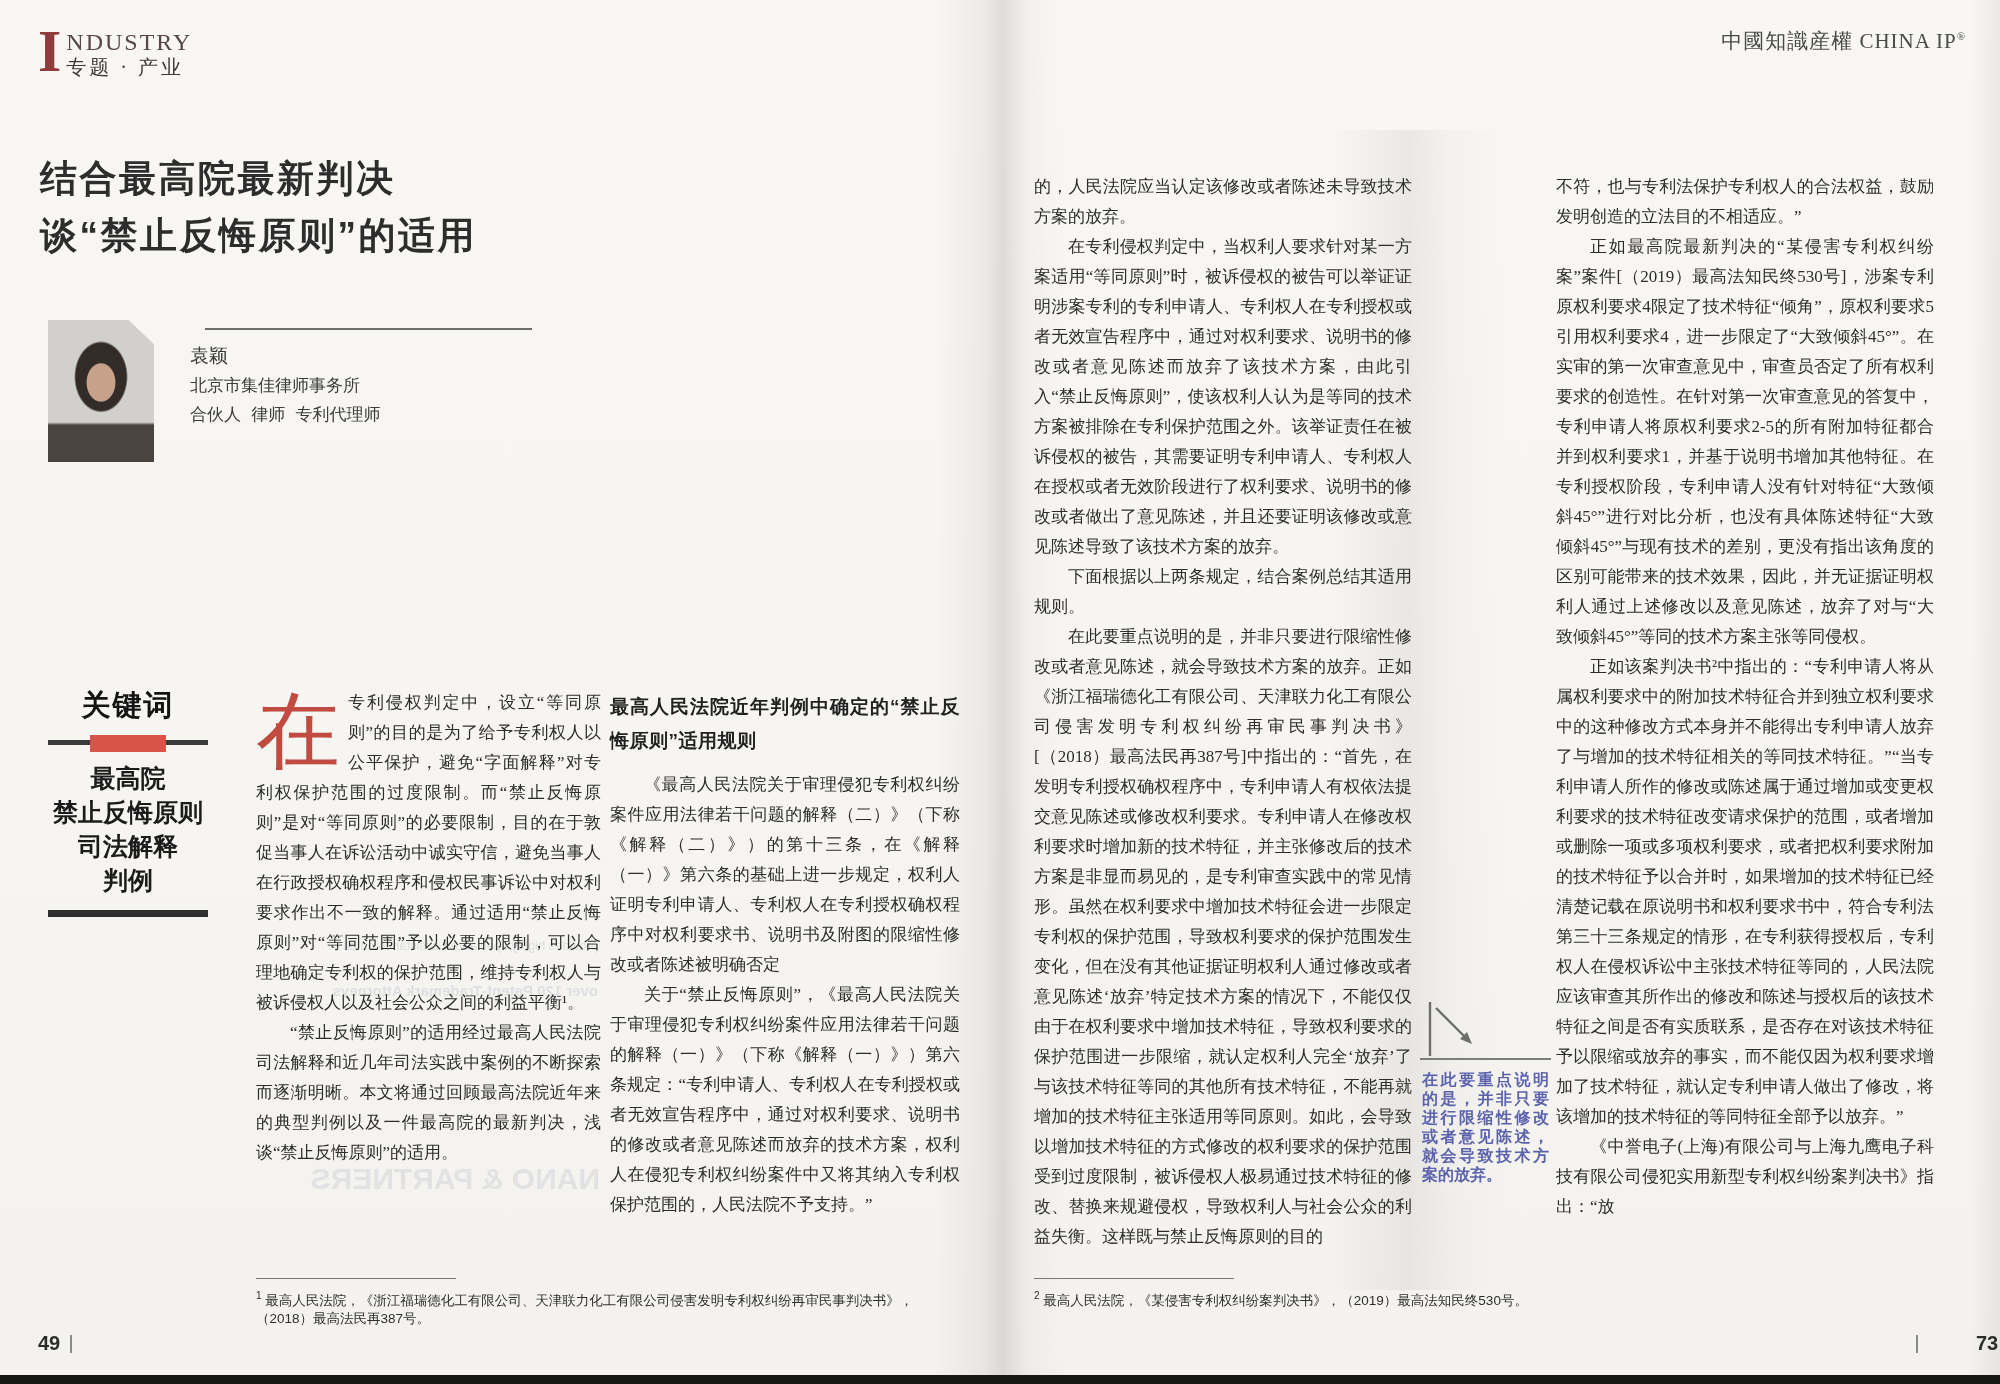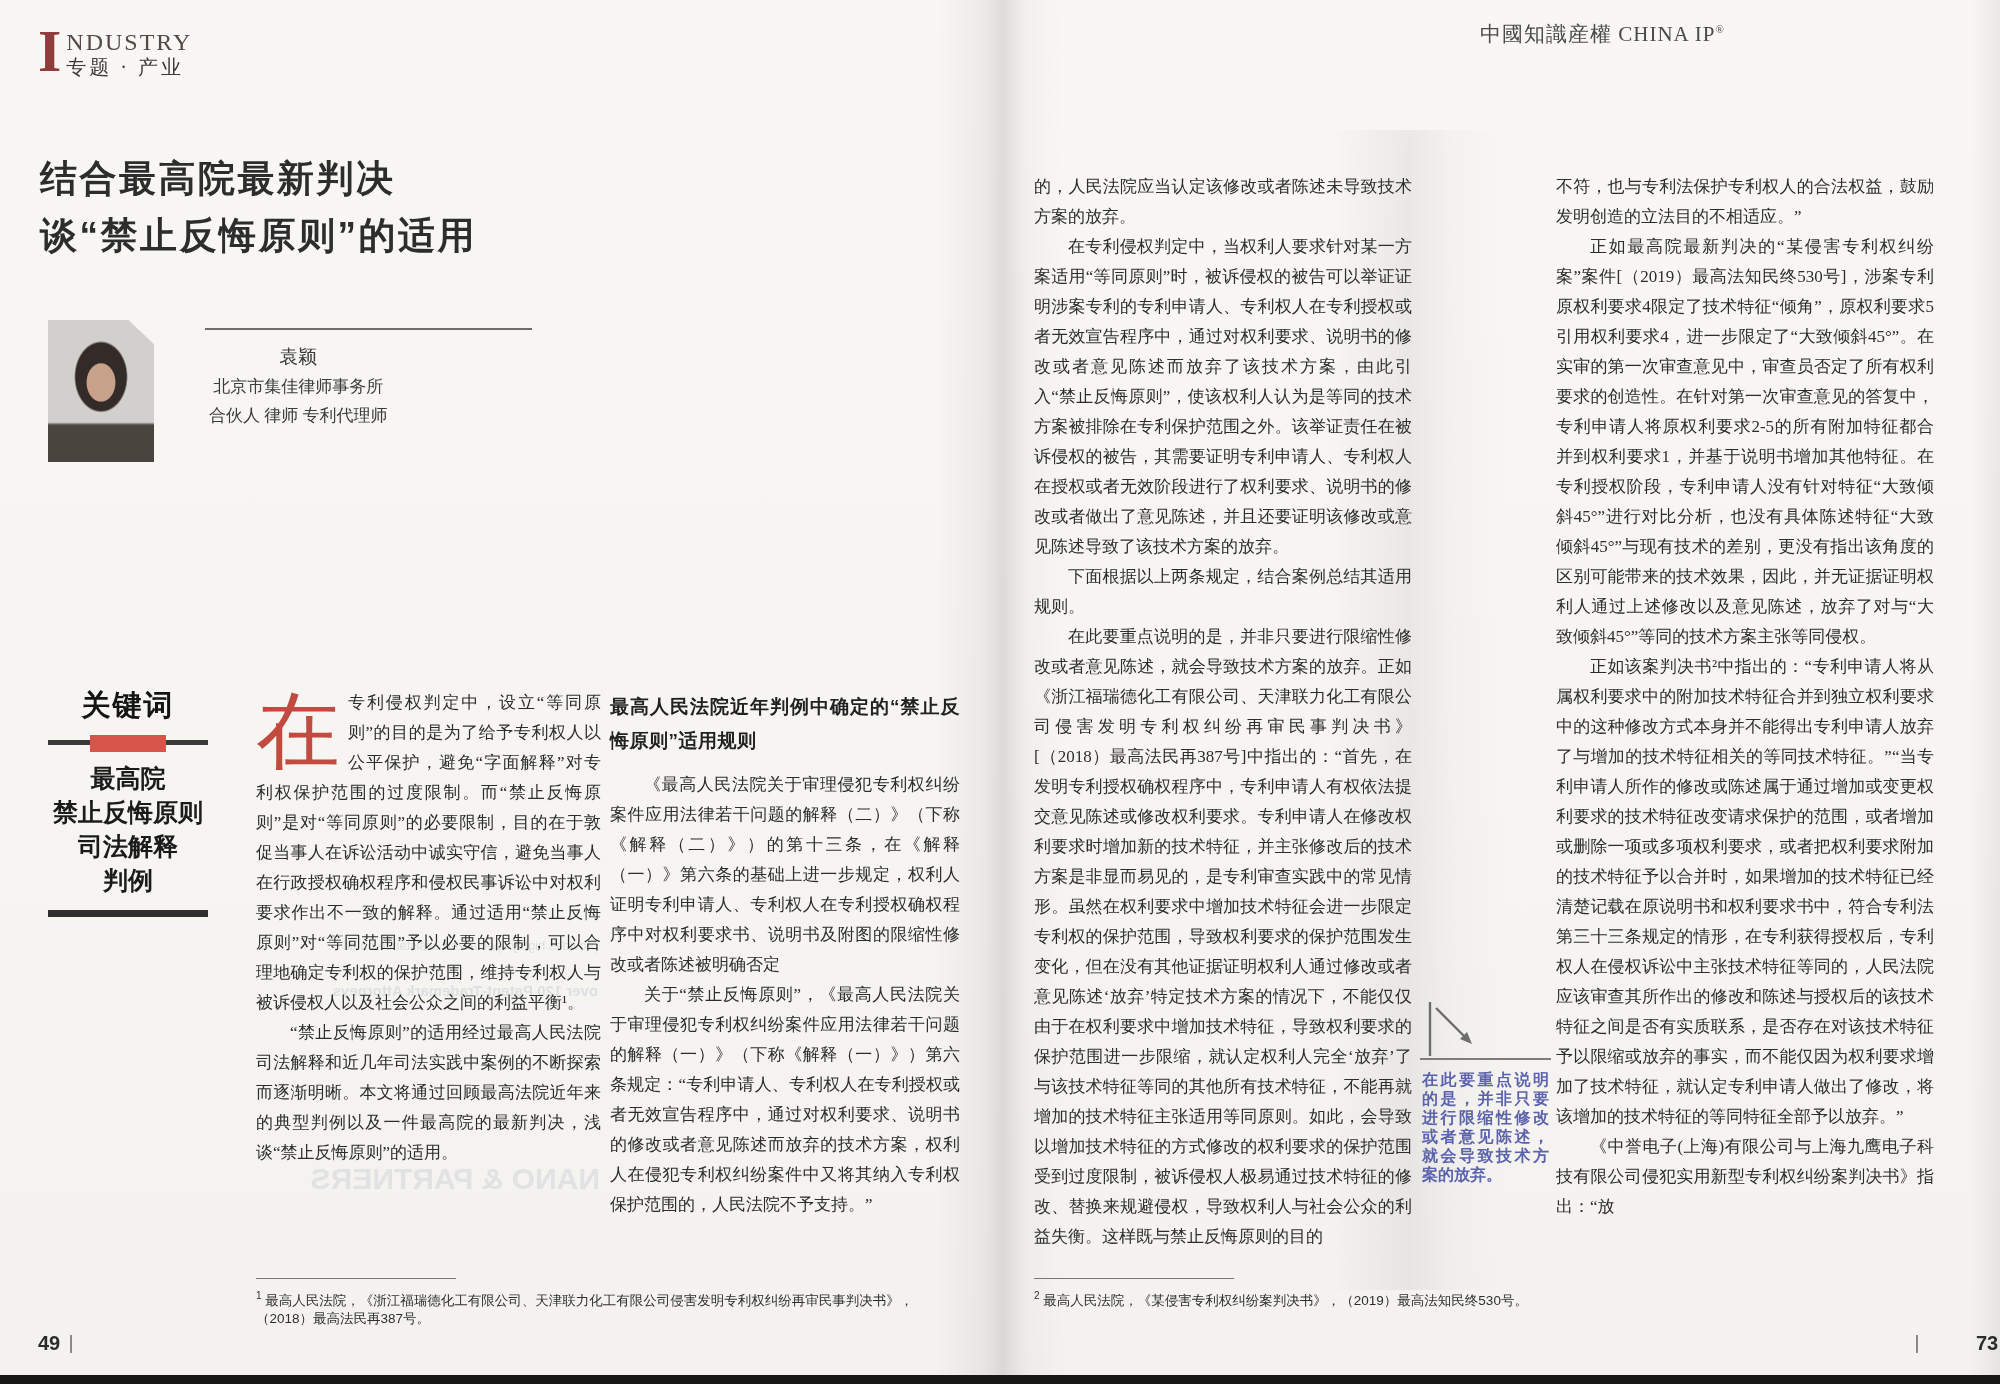--- a/index.html
+++ b/index.html
@@ -16,39 +16,39 @@
   .bottom-edge{position:absolute;left:0;bottom:0;width:2000px;height:9px;background:#171716;}
 
   
   .lp-header{position:absolute;left:38px;top:24px;display:flex;align-items:flex-start;}
   .big-i{font-size:60px;line-height:54px;color:#8e3c3c;font-weight:bold;}
   .hdr-col{display:flex;flex-direction:column;margin-left:5px;margin-top:6px;}
   .hdr-en{font-size:24px;letter-spacing:2px;color:#574747;line-height:24px;text-align:right;}
   .hdr-cn{font-size:20px;color:#3c3a3a;line-height:26px;letter-spacing:3px;}
 
   
-  .rp-header{position:absolute;left:1480px;top:20px;width:486px;color:#4a4a48;}
+  .rp-header{position:absolute;left:1480px;top:27px;width:486px;text-align:right;color:#4a4a48;}
   .rp-brand{font-size:21px;letter-spacing:1px;}
   .rp-brand sup{font-size:11px;}
   .rp-date{font-size:23px;margin-top:6px;letter-spacing:2px;color:#413f3d;}
 
   
   .article-title{position:absolute;left:40px;top:150px;margin:0;
     font-family:"Liberation Sans","DejaVu Sans",sans-serif;font-weight:900;
     font-size:37px;line-height:57px;color:#2d2d2d;letter-spacing:2.5px;}
   .article-title span{display:block;}
   .author-photo{position:absolute;left:48px;top:320px;width:106px;height:142px;
     clip-path:polygon(0 0,76% 0,100% 17%,100% 100%,0 100%);
     background:
       radial-gradient(ellipse 24px 32px at 50% 44%,#c7a18a 58%,rgba(0,0,0,0) 62%),
       radial-gradient(ellipse 42px 56px at 50% 40%,#332b28 60%,rgba(0,0,0,0) 64%),
       linear-gradient(180deg,rgba(0,0,0,0) 72%,#4a443f 74%),
       #d2d0cc;}
   .author-rule{position:absolute;left:205px;top:328px;width:327px;height:2px;background:#6d6d6d;}
-  .author-block{position:absolute;left:209px;top:342px;font-family:Liberation Serif, serif;color:#3c3c3c;text-align:center;}
+  .author-block{position:absolute;left:190px;top:342px;font-family:Liberation Mono, monospace;color:#3c3c3c;}
   .author-name{font-size:19px;line-height:30px;}
   .author-org,.author-role{font-size:17px;line-height:29px;}
 
   
   .keywords{position:absolute;left:48px;top:686px;width:160px;text-align:center;}
   .kw-title{font-size:29px;font-weight:bold;color:#141414;letter-spacing:2px;}
   .kw-divider{position:relative;height:20px;margin-top:9px;}
   .kw-divider .kw-bar{position:absolute;left:0;top:5px;width:100%;height:5px;background:#3a3a3a;}
   .kw-divider .kw-red{position:absolute;left:42px;top:0;width:76px;height:17px;background:#d6544a;}
   .kw-items{margin-top:7px;}

